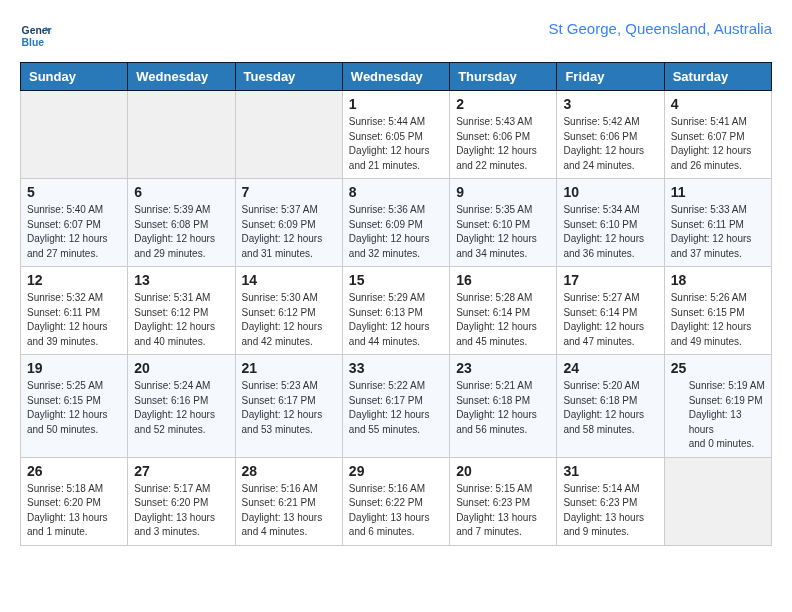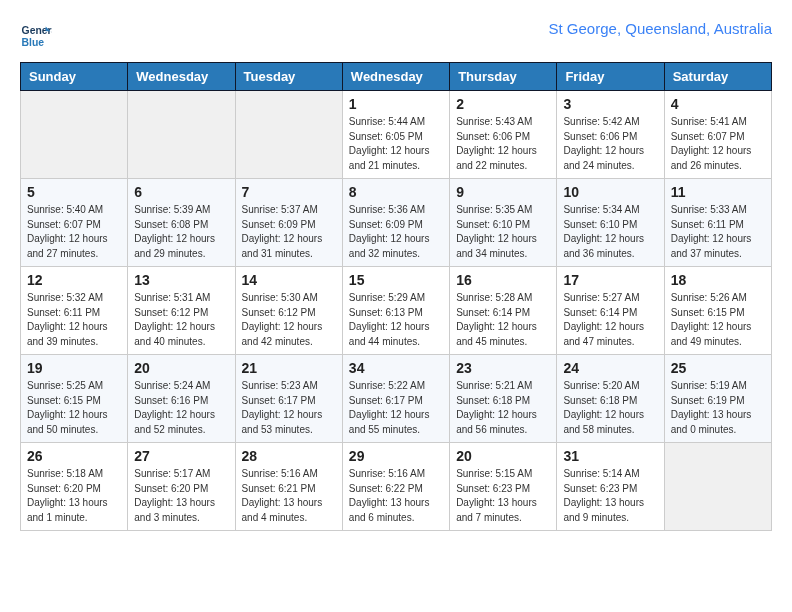--- a/index.html
+++ b/index.html
@@ -260,21 +260,21 @@
 and 52 minutes.</div>
         </td>
         <td>
           <div class="day-number">21</div>
           <div class="day-info" style="white-space: pre-line;">Sunrise: 5:23 AM
 Sunset: 6:17 PM
 Daylight: 12 hours
 and 53 minutes.</div>
         </td>
         <td>
-          <div class="day-number">34</div>
+          <div class="day-number">33</div>
           <div class="day-info" style="white-space: pre-line;">Sunrise: 5:22 AM
 Sunset: 6:17 PM
 Daylight: 12 hours
 and 55 minutes.</div>
         </td>
         <td>
           <div class="day-number">23</div>
           <div class="day-info" style="white-space: pre-line;">Sunrise: 5:21 AM
 Sunset: 6:18 PM
 Daylight: 12 hours
@@ -282,21 +282,21 @@
         </td>
         <td>
           <div class="day-number">24</div>
           <div class="day-info" style="white-space: pre-line;">Sunrise: 5:20 AM
 Sunset: 6:18 PM
 Daylight: 12 hours
 and 58 minutes.</div>
         </td>
         <td>
           <div class="day-number">25</div>
-          <div class="day-info" style="white-space: pre-line;">Sunrise: 5:19 AM
+          <div class="day-info" style="white-space: pre-line; margin-left: 18px;">Sunrise: 5:19 AM
 Sunset: 6:19 PM
 Daylight: 13 hours
 and 0 minutes.</div>
         </td>
       </tr>
       <tr>
         <td>
           <div class="day-number">26</div>
           <div class="day-info" style="white-space: pre-line;">Sunrise: 5:18 AM
 Sunset: 6:20 PM

